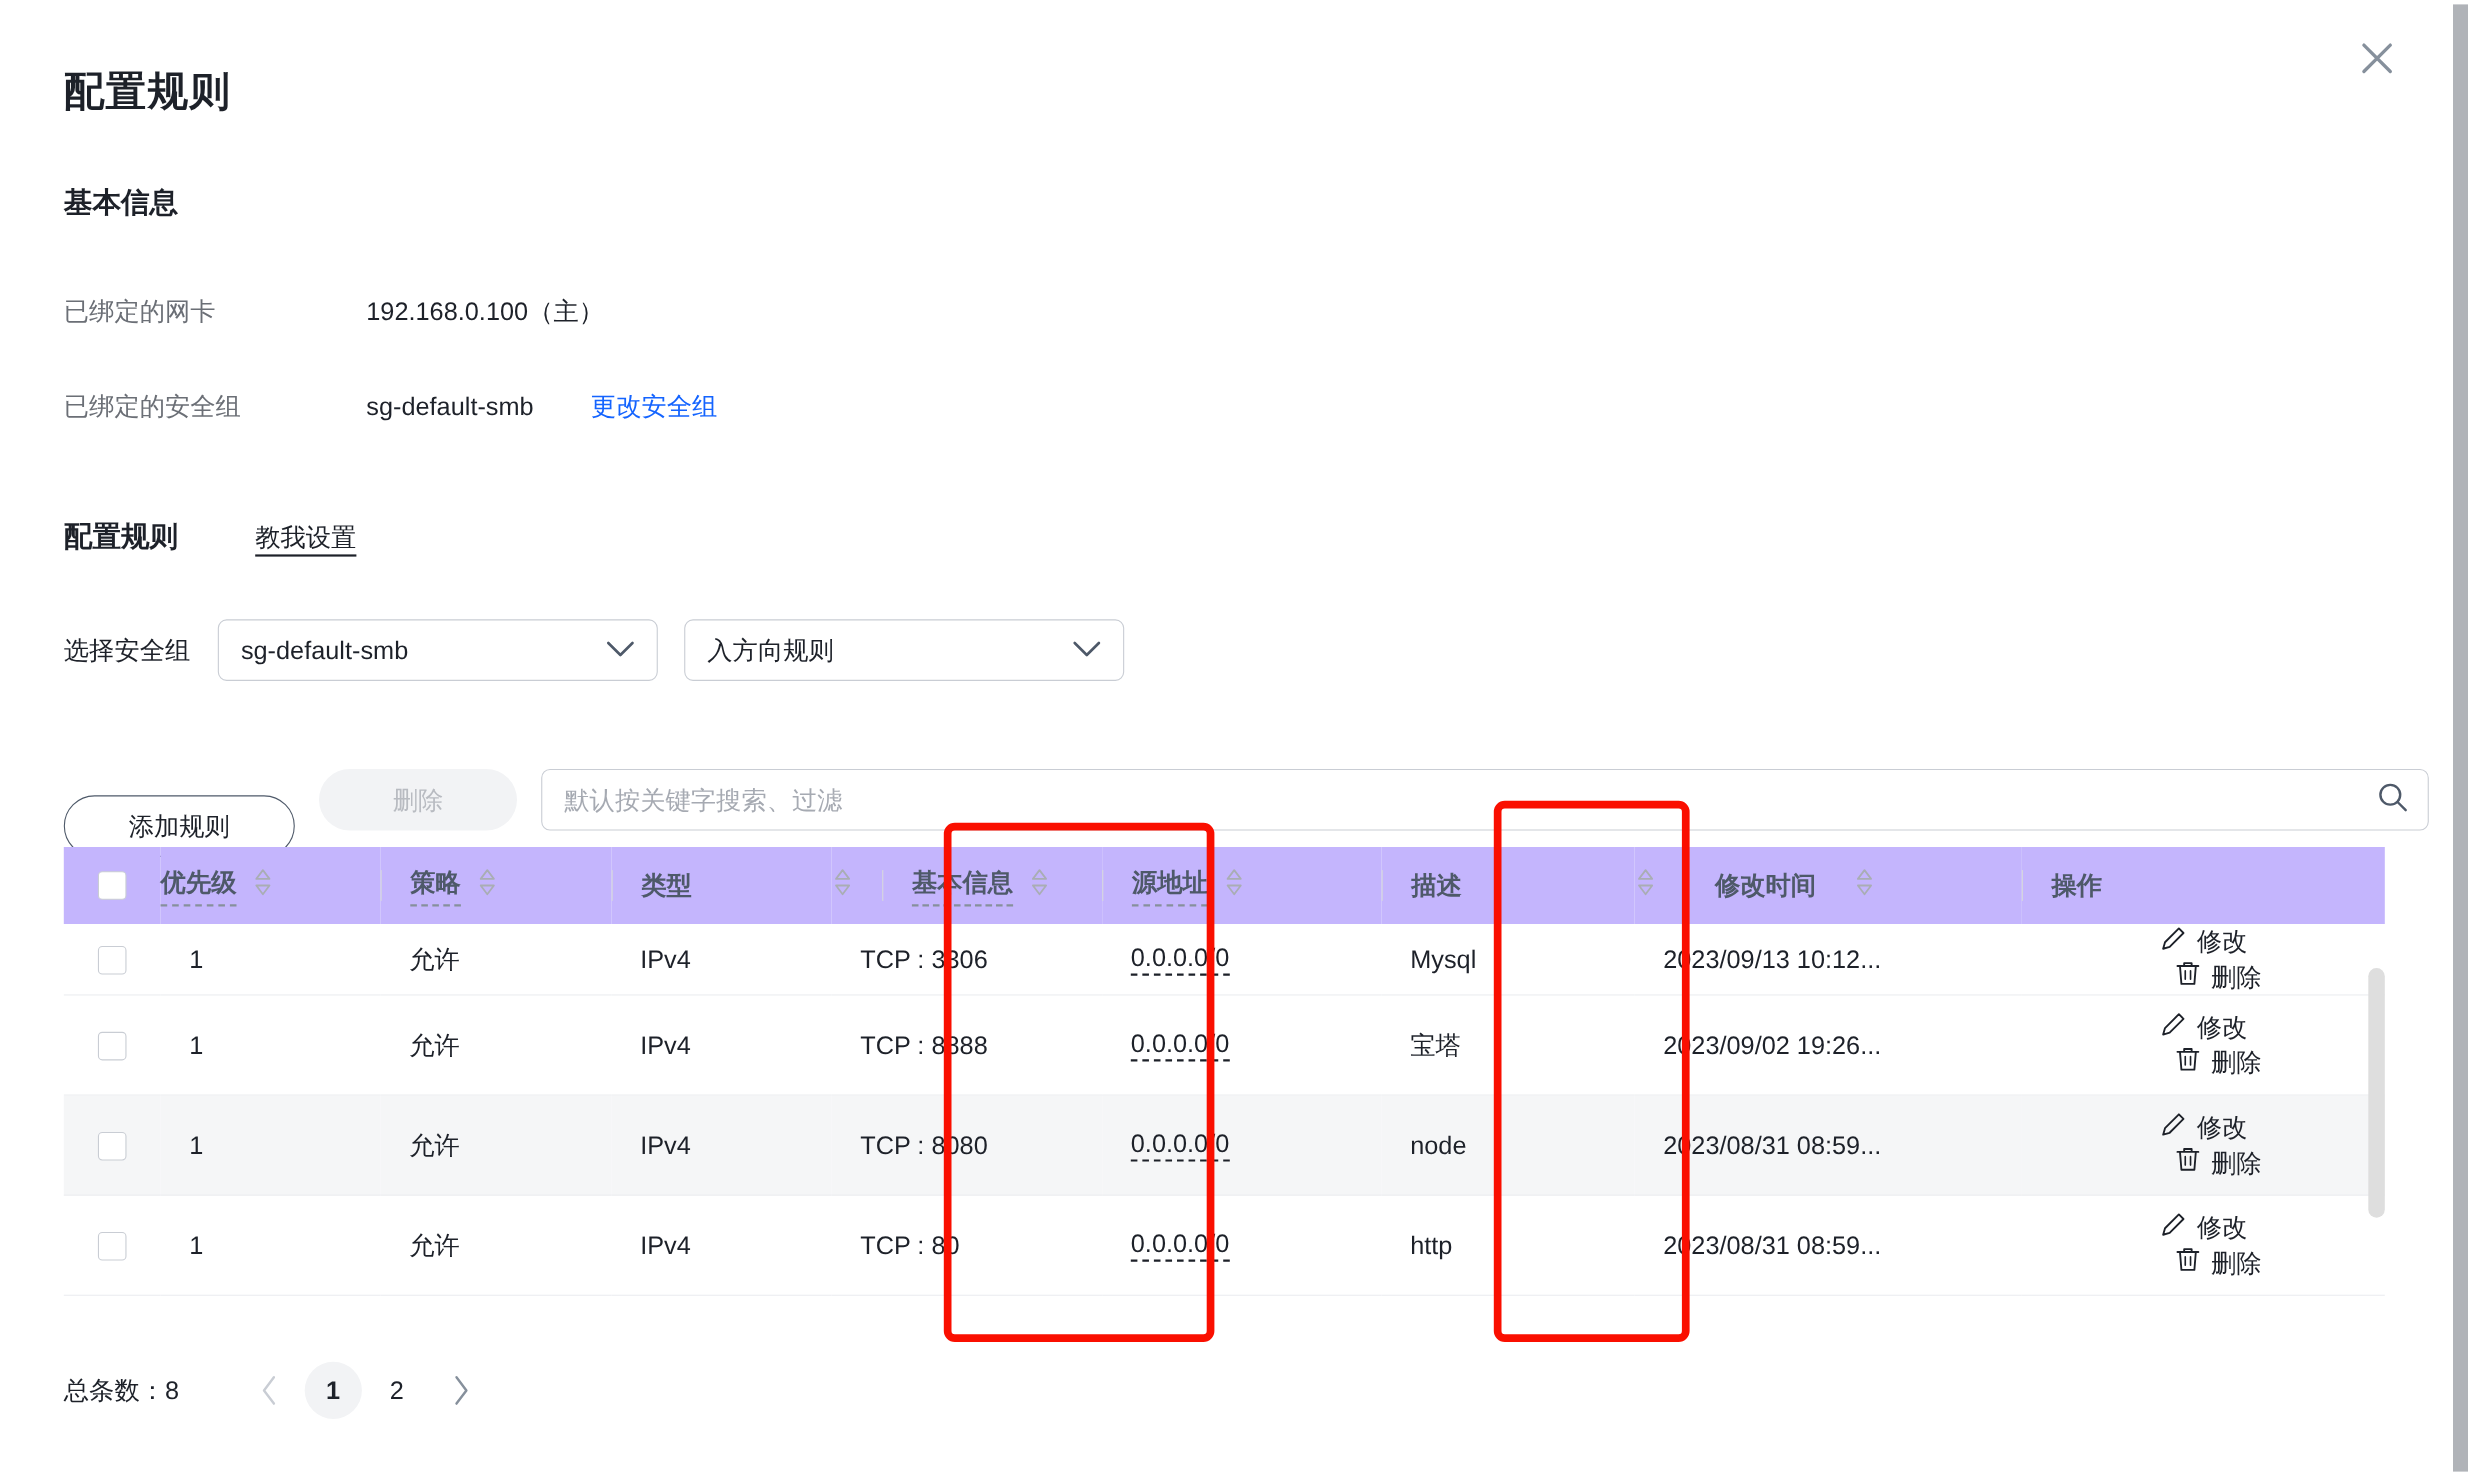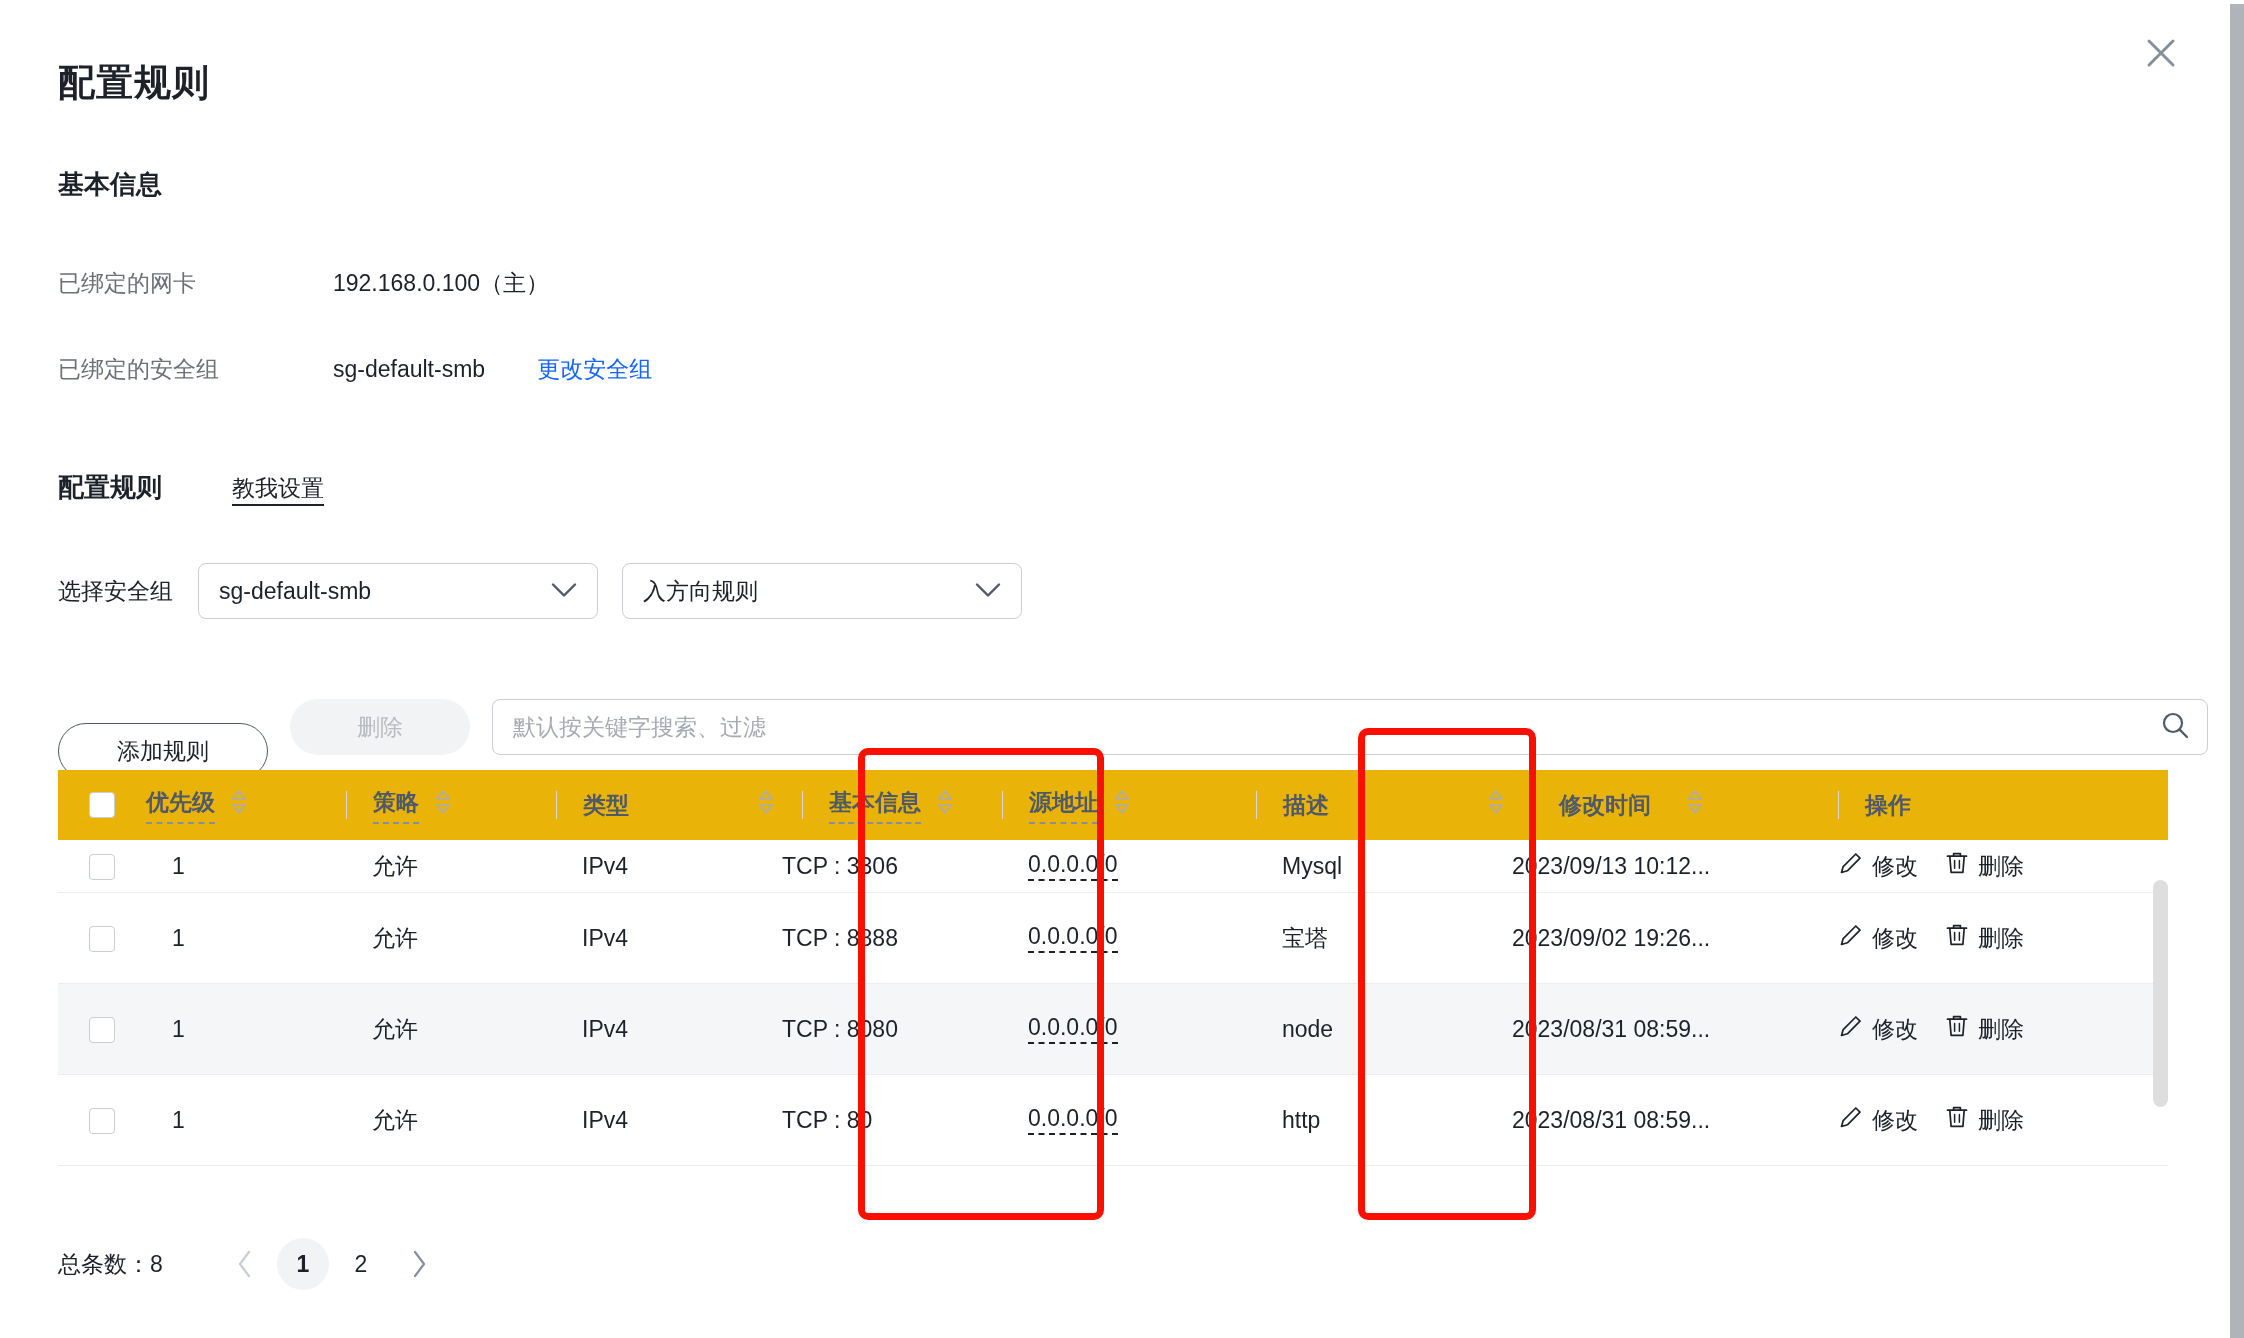--- a/index.html
+++ b/index.html
@@ -240,21 +240,21 @@
     width: 2110px;
     height: 340px;
   }
   .rule-table {
     width: 2110px;
     border-collapse: collapse;
     table-layout: fixed;
     font-size: 23px;
   }
   .rule-table thead th {
-    background: #eab308;
+    background: #c4b5fd;
     height: 70px;
     font-weight: bold;
     color: #4e5969;
     font-size: 23px;
     text-align: left;
     padding: 0;
     vertical-align: middle;
   }
   .th-inner {
     display: flex;
@@ -310,20 +310,21 @@
     padding-bottom: 3px;
     display: inline-block;
     line-height: 1;
     cursor: pointer;
   }
 
   .op-cell {
     display: flex;
     align-items: center;
     white-space: nowrap;
+    flex-direction: column;
   }
   .op-link {
     display: inline-flex;
     align-items: center;
     color: #1d2129;
     cursor: pointer;
     gap: 8px;
   }
   .op-link + .op-link { margin-left: 26px; }
 

